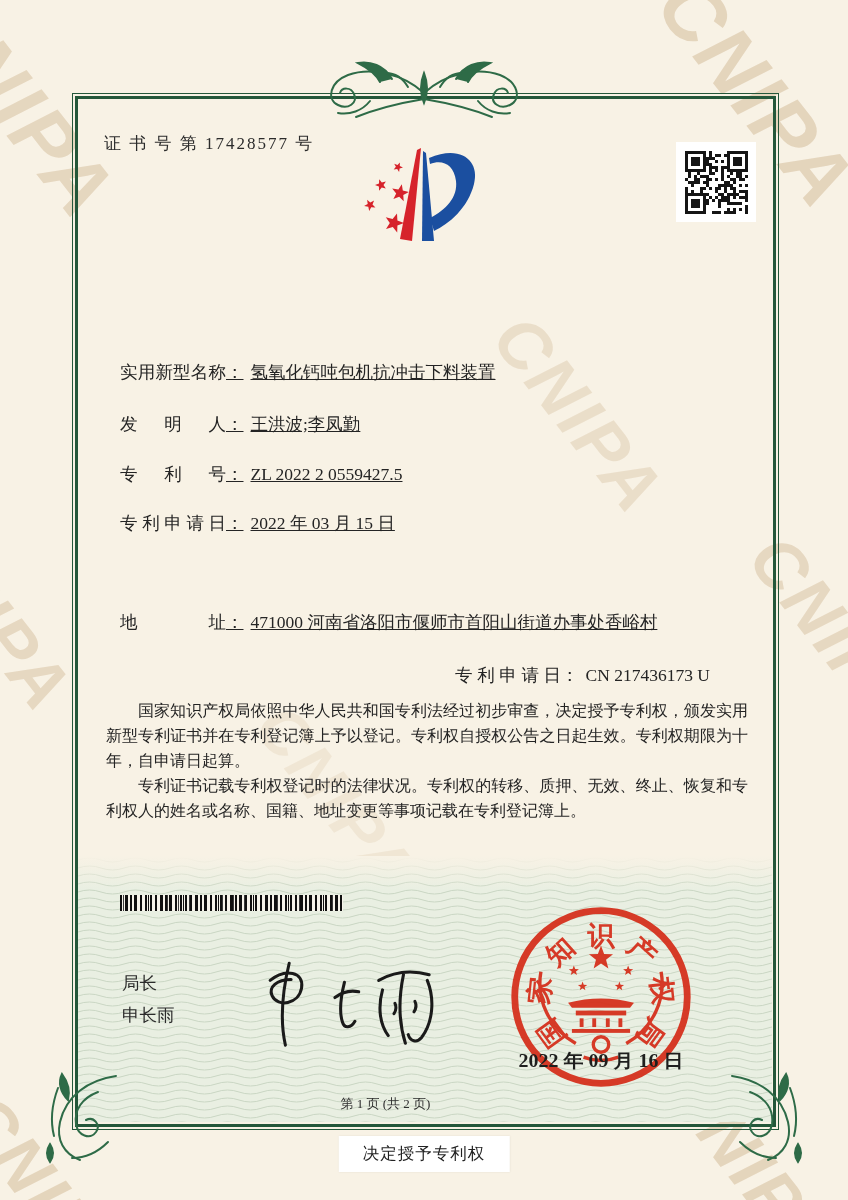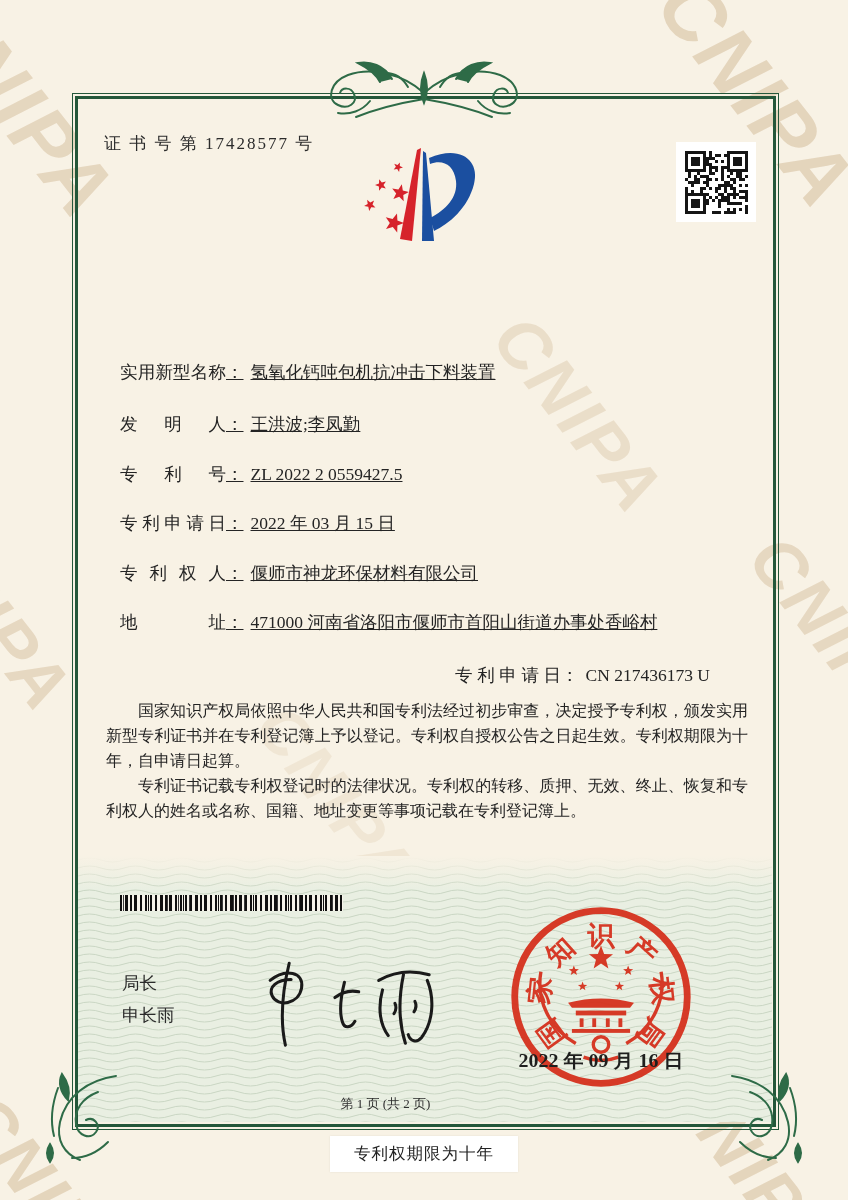--- a/index.html
+++ b/index.html
@@ -613,23 +613,20 @@
     <span class="flabel">实用新型名称</span><span>：</span><span class="fvalue">氢氧化钙吨包机抗冲击下料装置</span>
   </div>
   <div class="field r2">
     <span class="flabel">发明人</span><span>：</span><span class="fvalue">王洪波;李凤勤</span>
   </div>
   <div class="field r3">
     <span class="flabel">专利号</span><span>：</span><span class="fvalue">ZL 2022 2 0559427.5</span>
   </div>
   <div class="field r4">
     <span class="flabel">专利申请日</span><span>：</span><span class="fvalue">2022 年 03 月 15 日</span>
-  </div>
-  <div class="field r5">
-    <span class="flabel">专利权人</span><span>：</span><span class="fvalue">偃师市神龙环保材料有限公司</span>
   </div>
   <div class="field r6">
     <span class="flabel">地址</span><span>：</span><span class="fvalue">471000 河南省洛阳市偃师市首阳山街道办事处香峪村</span>
   </div>
   <div class="field r7">
     <span class="pair2">
       <span class="flabel">专利申请日</span><span>：</span><span class="fvalue">CN 217436173 U</span>
     </span>
   </div>
 
@@ -685,15 +682,15 @@
         <polygon points="70.0,65.5 71.4,69.1 75.2,69.3 72.2,71.7 73.2,75.4 70.0,73.3 66.8,75.4 67.8,71.7 64.8,69.3 68.6,69.1" fill="#d5311d"></polygon>
         <polygon points="126.0,65.5 127.4,69.1 131.2,69.3 128.2,71.7 129.2,75.4 126.0,73.3 122.8,75.4 123.8,71.7 120.8,69.3 124.6,69.1" fill="#d5311d"></polygon>
         <polygon points="79.0,82.0 80.2,85.3 83.8,85.5 81.0,87.6 81.9,91.0 79.0,89.1 76.1,91.0 77.0,87.6 74.2,85.5 77.8,85.3" fill="#d5311d"></polygon>
         <polygon points="117.0,82.0 118.2,85.3 121.8,85.5 119.0,87.6 119.9,91.0 117.0,89.1 114.1,91.0 115.0,87.6 112.2,85.5 115.8,85.3" fill="#d5311d"></polygon>
       </g>
     <text x="98" y="170" text-anchor="middle" font-size="19" font-weight="bold" font-family="'Liberation Serif','DejaVu Serif',serif" fill="#141414" textLength="170" lengthAdjust="spacingAndGlyphs">2022 年 09 月 16 日</text>
   </svg>
 
   <div class="page-footer">第 1 页 (共 2 页)</div>
 
-  <div class="note-box">专利权期限为十年</div>
+  <div class="note-box">决定授予专利权</div>
 
 </div>
 
 </body></html>

